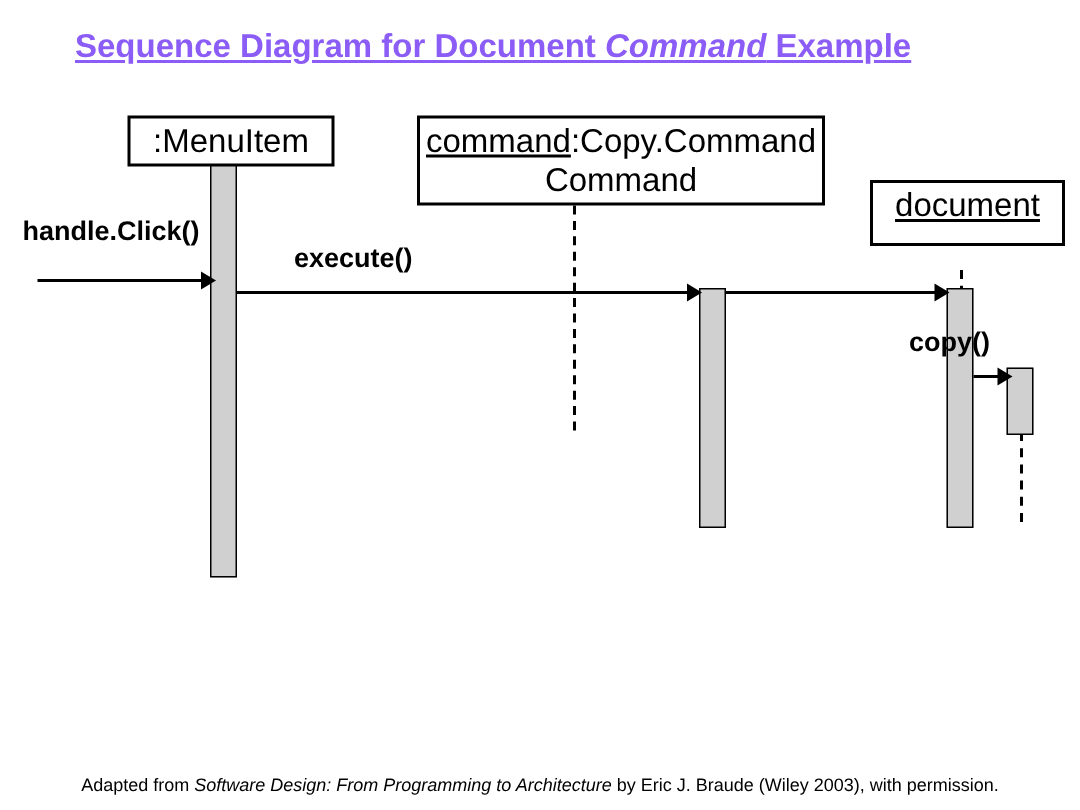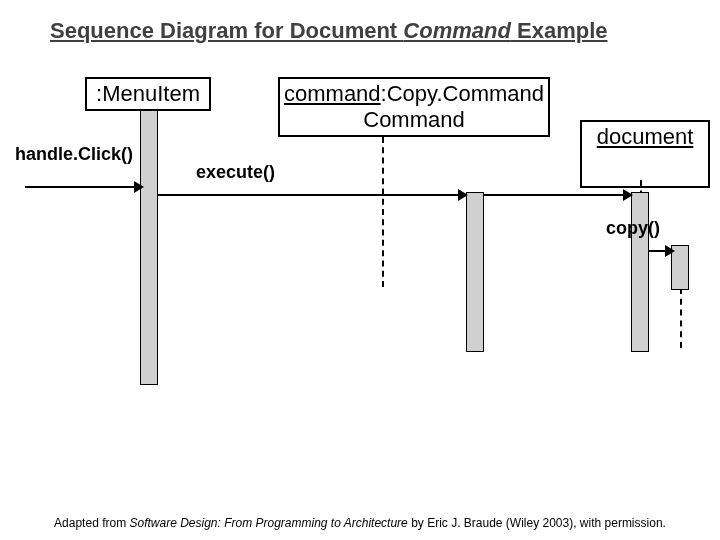--- a/index.html
+++ b/index.html
@@ -14,49 +14,49 @@
     position: relative;
     overflow: hidden;
   }
 
   .title {
     position: absolute;
     left: 50px;
     top: 18px;
     font-size: 22px;
     font-weight: bold;
-    color: #404040;
+    color: #8b5cf6;
     text-decoration: underline;
     white-space: nowrap;
   }
   .title .italic { font-style: italic; }
 
   
   .head {
     position: absolute;
     border: 2px solid #000;
     background: #fff;
     font-size: 22px;
     line-height: 1.2;
     text-align: center;
     padding: 2px 4px;
     box-sizing: border-box;
   }
   #head-menu {
     left: 85px; top: 77px;
-    width: 126px; height: 34px;
+    width: 138px; height: 34px;
   }
   #head-command {
     left: 278px; top: 77px;
     width: 272px; height: 60px;
   }
   #head-command .line1 .name-part { text-decoration: underline; }
   #head-document {
     left: 580px; top: 120px;
-    width: 130px; height: 68px;
+    width: 130px; height: 44px;
   }
   .data-part { display: inline; }
 
   
   .lifeline {
     position: absolute;
     border-left: 2px dashed #000;
     width: 0;
   }
   #ll-command { left: 382px; top: 137px; height: 150px; }

